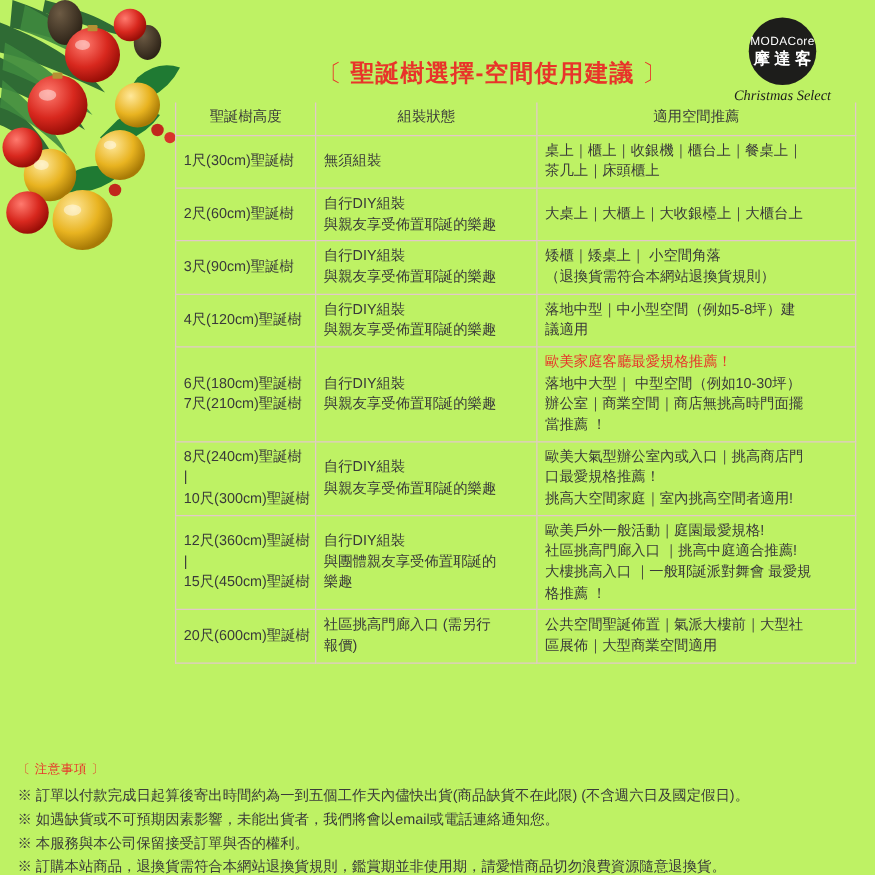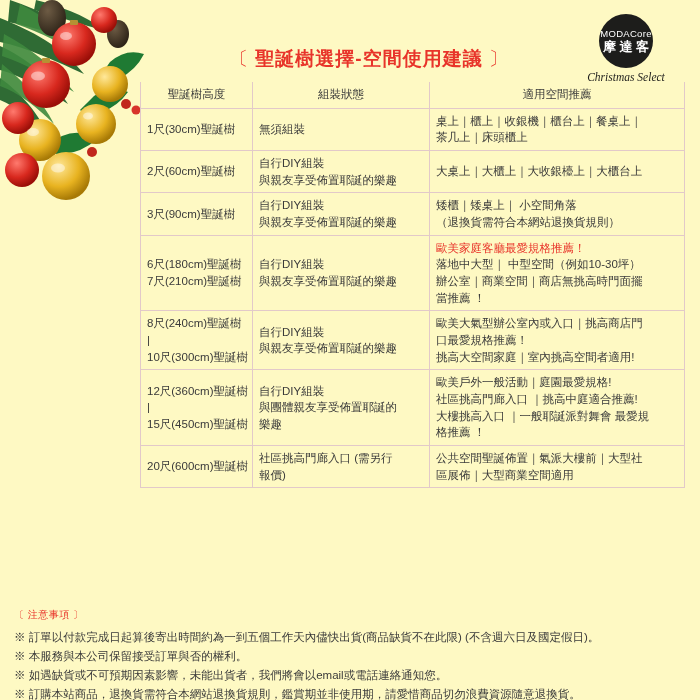--- a/index.html
+++ b/index.html
@@ -6,21 +6,21 @@
   html, body {
     margin: 0; padding: 0;
     width: 700px; height: 700px;
     background: #ffffff;
     font-family: "Liberation Sans", sans-serif;
   }
   #page {
     position: relative;
     width: 700px; height: 700px;
     overflow: hidden;
-    background: #fef9c3;
+    background: #bef264;
   }
 
   
   .wreath { position: absolute; left: 0; top: 0; width: 200px; height: 215px; }
   .wreath svg { display: block; }
 
   
   .logo-block {
     position: absolute; right: 14px; top: 14px;
     width: 120px; text-align: center;
@@ -34,21 +34,21 @@
   }
   .logo-circle .l1 { font-size: 9.5px; letter-spacing: .3px; }
   .logo-circle .l2 { font-size: 13px; font-weight: bold; margin-top: 2px; }
   .logo-sub {
     font-size: 11.5px; color: #1d1d1b; margin-top: 3px;
     font-family: "Liberation Serif", serif; font-style: italic;
   }
 
   
   .title-wrap {
-    position: absolute; left: 169px; top: 46px; width: 400px;
+    position: absolute; left: 194px; top: 46px; width: 400px;
     text-align: center;
     color: #e8342a;
     font-size: 19px; font-weight: bold;
     letter-spacing: 1px;
     white-space: nowrap;
   }
   .title-wrap .bracket { color: #e8342a; font-weight: normal; padding: 0 6px; }
 
   
   .table-wrap {
@@ -224,20 +224,33 @@
               <div>自行DIY組裝</div>
               <div>與親友享受佈置耶誕的樂趣</div>
             </td>
             <td class="c3 cell-lines">
               <div>矮櫃｜矮桌上｜ 小空間角落</div>
               <div>（退換貨需符合本網站退換貨規則）</div>
             </td>
           </tr>
           <tr>
             <td class="c1 cell-lines">
+              <div>4尺(120cm)聖誕樹</div>
+            </td>
+            <td class="c2 cell-lines">
+              <div>自行DIY組裝</div>
+              <div>與親友享受佈置耶誕的樂趣</div>
+            </td>
+            <td class="c3 cell-lines">
+              <div>落地中型｜中小型空間（例如5-8坪）建</div>
+              <div>議適用</div>
+            </td>
+          </tr>
+          <tr>
+            <td class="c1 cell-lines">
               <div>6尺(180cm)聖誕樹</div>
               <div>7尺(210cm)聖誕樹</div>
             </td>
             <td class="c2 cell-lines">
               <div>自行DIY組裝</div>
               <div>與親友享受佈置耶誕的樂趣</div>
             </td>
             <td class="c3 cell-lines">
               <div class="hl">歐美家庭客廳最愛規格推薦！</div>
               <div>落地中大型｜ 中型空間（例如10-30坪）</div>
@@ -293,19 +306,19 @@
             </td>
           </tr>
         </tbody>
     </table>
   </div>
 
   <div class="notice">
     <div class="notice-title">〔 注意事項 〕</div>
     <div id="notice-lines">
         <div class="notice-line">※ 訂單以付款完成日起算後寄出時間約為一到五個工作天內儘快出貨(商品缺貨不在此限) (不含週六日及國定假日)。</div>
+        <div class="notice-line">※ 如遇缺貨或不可預期因素影響，未能出貨者，我們將會以email或電話連絡通知您。</div>
         <div class="notice-line">※ 本服務與本公司保留接受訂單與否的權利。</div>
-        <div class="notice-line">※ 如遇缺貨或不可預期因素影響，未能出貨者，我們將會以email或電話連絡通知您。</div>
         <div class="notice-line">※ 訂購本站商品，退換貨需符合本網站退換貨規則，鑑賞期並非使用期，請愛惜商品切勿浪費資源隨意退換貨。</div>
       </div>
   </div>
 
 </div>
 
 </body></html>

